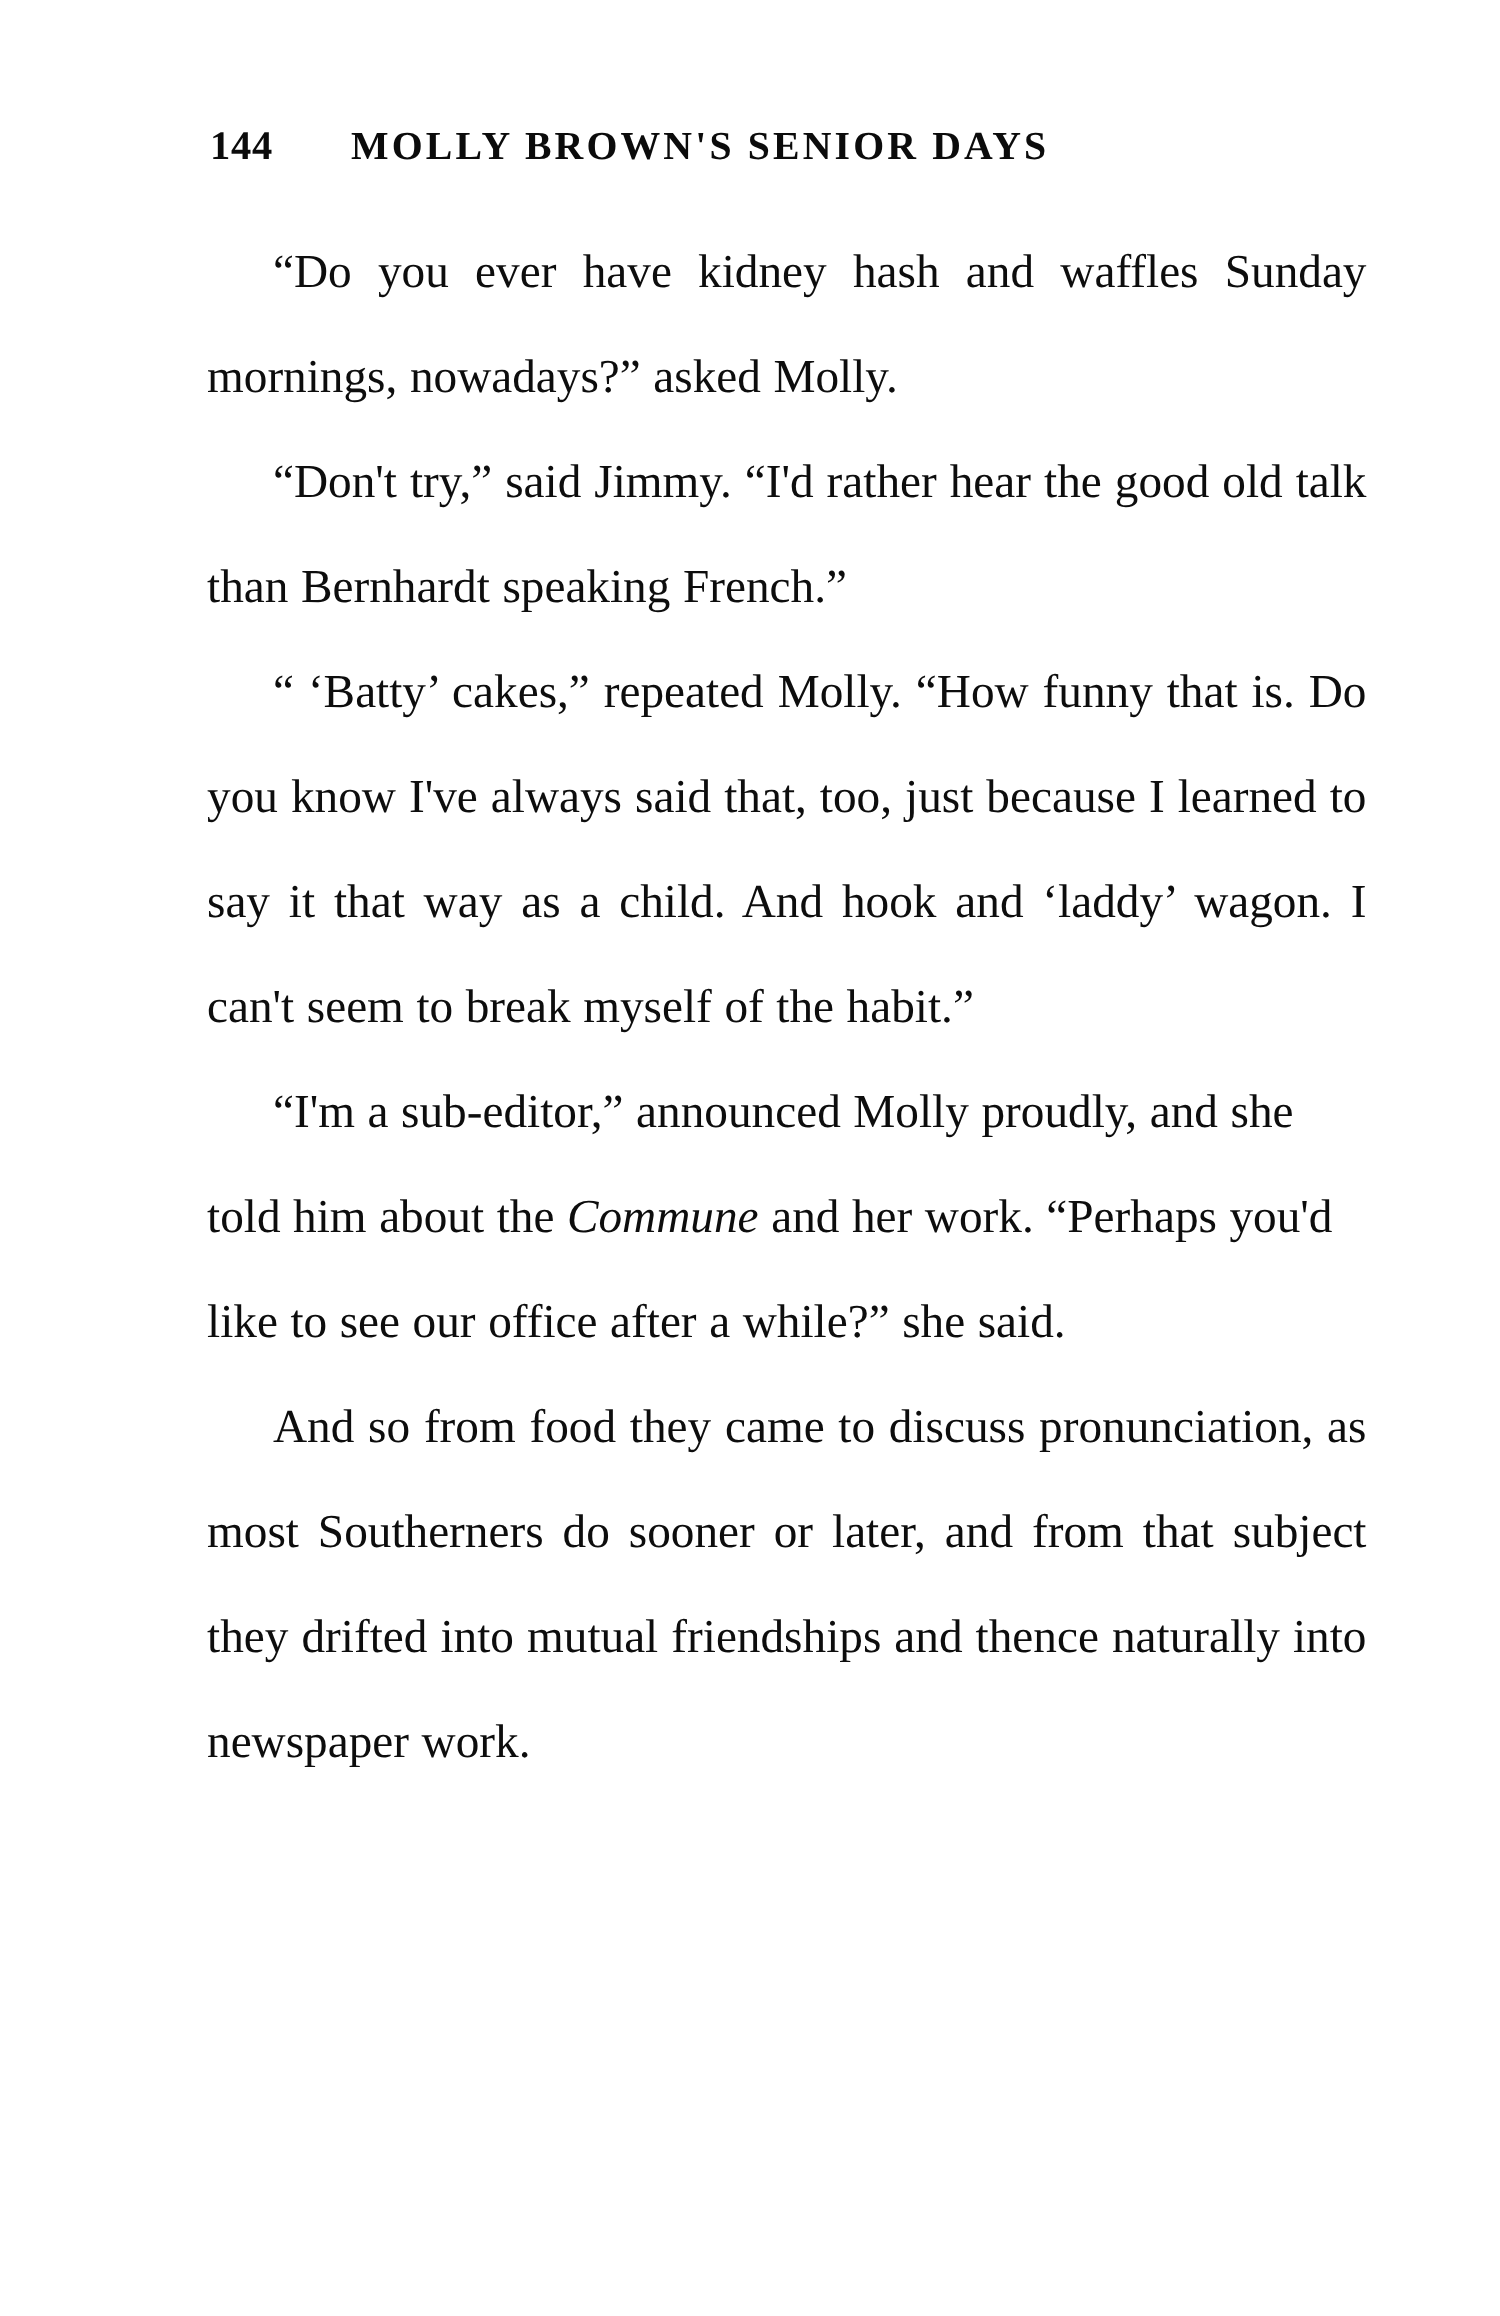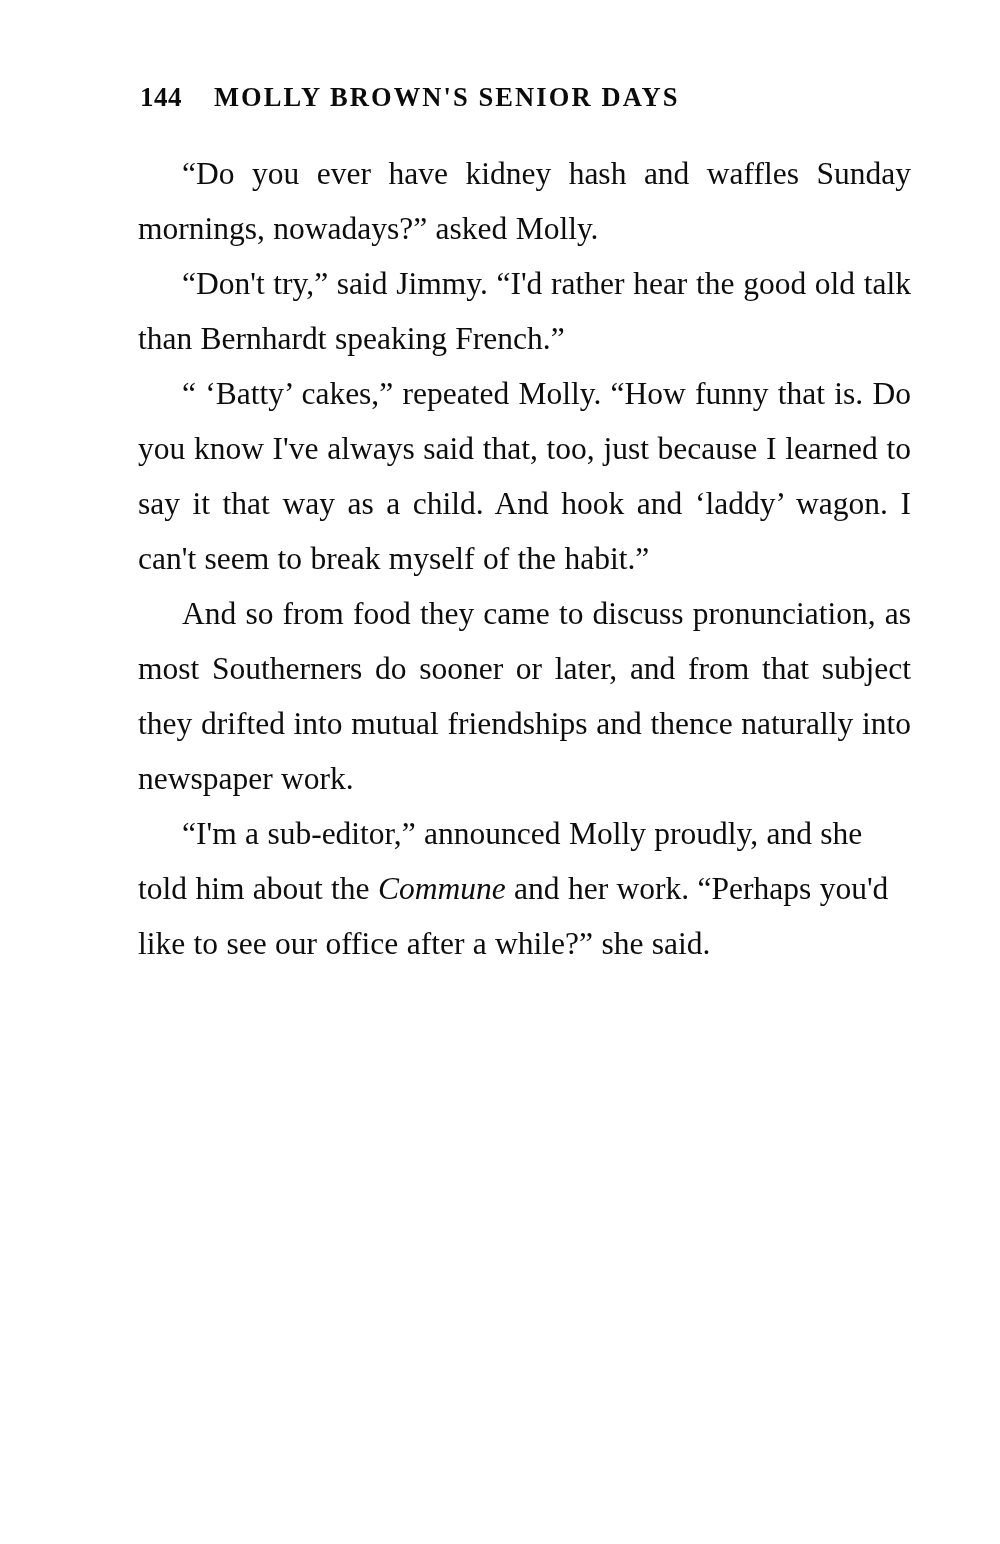--- a/index.html
+++ b/index.html
@@ -33,33 +33,33 @@
   .folio {
     font-size: 27px;
     font-weight: bold;
     letter-spacing: 0.5px;
     color: #0b0b0b;
   }
   .running-title {
     font-size: 26.5px;
     font-weight: bold;
     letter-spacing: 2.1px;
-    margin-left: 32px;
+    margin-left: 52px;
     color: #0b0b0b;
   }
   .body-text {
     position: absolute;
     top: 146px;
     left: 138px;
     width: 773px;
   }
   p.para {
     margin: 0;
     font-size: 31.5px;
-    line-height: 55px;
+    line-height: 70px;
     text-align: justify;
     text-indent: 44px;
     word-spacing: 0.5px;
     color: #0d0d0d;
   }
   p.para.last-short {
     text-align: left;
   }
   .it {
     font-style: italic;
@@ -74,17 +74,17 @@
 
   <div class="header">
     <span class="folio">144</span>
     <span class="running-title">MOLLY BROWN'S SENIOR DAYS</span>
   </div>
 
   <div class="body-text">
     <p class="para">“Do you ever have kidney hash and waffles Sunday mornings, nowadays?” asked Molly.</p>
     <p class="para">“Don't try,” said Jimmy.  “I'd rather hear the good old talk than Bernhardt speaking French.”</p>
     <p class="para">“ ‘Batty’ cakes,” repeated Molly.  “How funny that is.  Do you know I've always said that, too, just because I learned to say it that way as a child.  And hook and ‘laddy’ wagon.  I can't seem to break myself of the habit.”</p>
+    <p class="para last-short"><span>“I'm a sub-editor,” announced Molly proudly, and she told him about the </span><span class="it">Commune</span><span> and her work.  “Perhaps you'd like to see our office after a while?” she said.</span></p>
     <p class="para">And so from food they came to discuss pronunciation, as most Southerners do sooner or later, and from that subject they drifted into mutual friendships and thence naturally into newspaper work.</p>
-    <p class="para last-short"><span>“I'm a sub-editor,” announced Molly proudly, and she told him about the </span><span class="it">Commune</span><span> and her work.  “Perhaps you'd like to see our office after a while?” she said.</span></p>
   </div>
 
 </div>
 
 </body></html>

